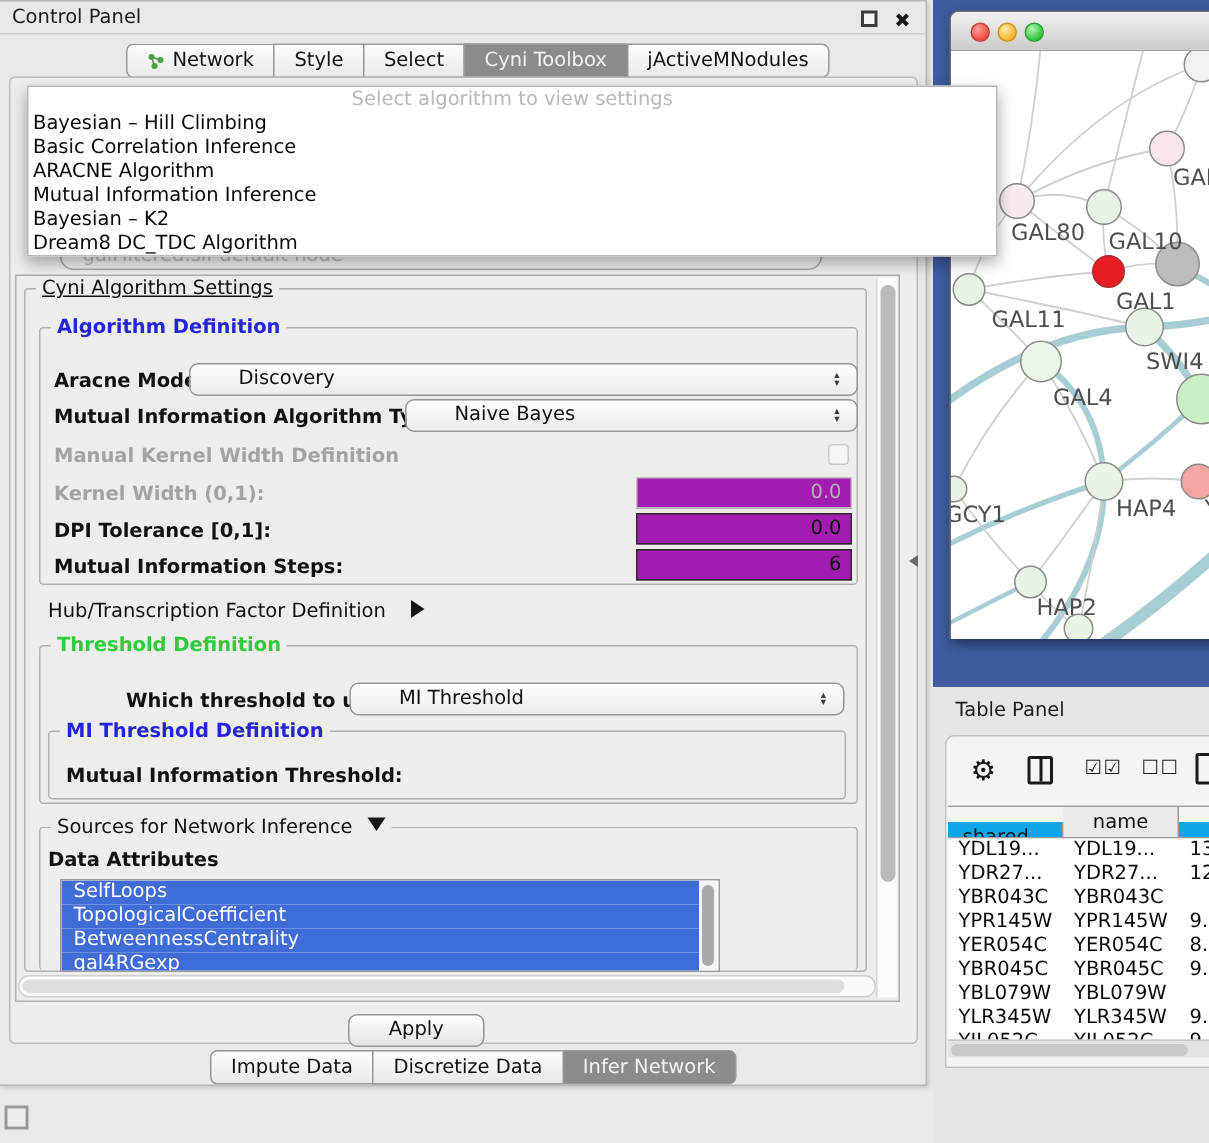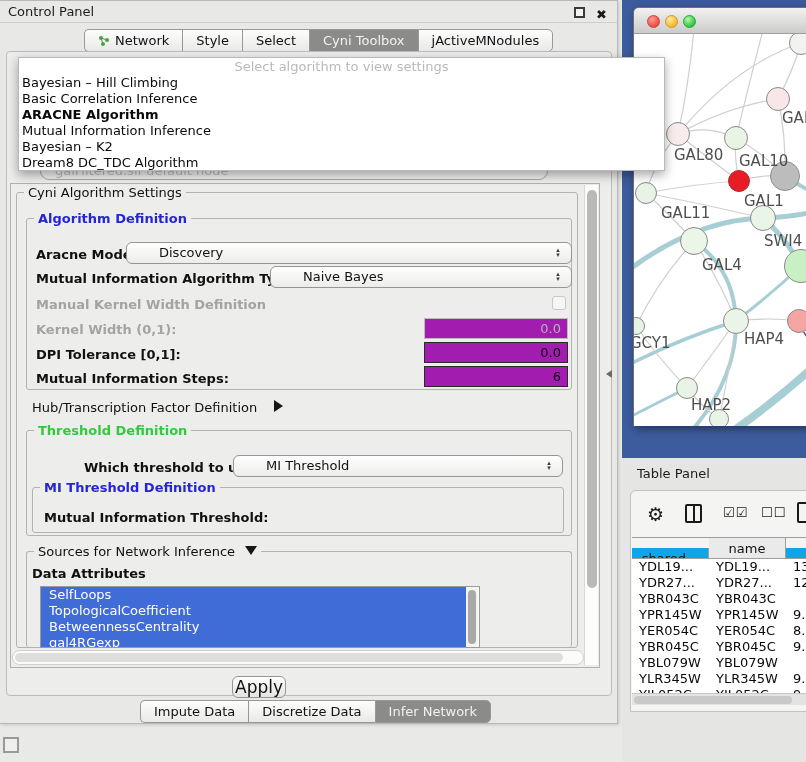--- a/index.html
+++ b/index.html
@@ -27,21 +27,21 @@
 
   
   .main-panel { position:absolute; left:6px; top:50px; width:606px; height:645px;
     background:#ededeb; border:1px solid #bcbcba; border-radius:4px; }
 
   
   .popup { position:absolute; left:18px; top:57px; width:647px; height:114px; background:#ffffff;
     border:1px solid #b9b9b7; box-shadow:0 4px 10px rgba(0,0,0,.35); z-index:60; font-size:13px; }
   .popup .ph { height:17px; line-height:17px; text-align:center; color:#b9b9b7; }
   .popup .it { height:16px; line-height:16px; padding-left:3px; color:#0a0a0a; white-space:nowrap; }
-  .popup .it.bold { font-weight:bold; }
+  .popup .it.bold { font-weight:normal; }
 
   
   .combo-focus-sliver { position:absolute; left:552px; top:97px; width:36px; height:27px; z-index:5;
     border:2px solid #6f9fe0; border-radius:7px; background:linear-gradient(#fbfbfb,#e4e4e2);
     box-shadow:0 0 5px 2px rgba(96,155,227,.75); }
   .combo-bg { position:absolute; left:40px; top:150px; width:508px; height:30px; z-index:4;
     border:1px solid #a9a9a7; border-radius:9px; background:linear-gradient(#fdfdfd,#efefed);
     font-size:13px; color:#bcbcba; line-height:40px; padding-left:14px; overflow:hidden; }
 
   
@@ -81,22 +81,22 @@
   .attrlist .vscroll { position:absolute; right:1px; top:0; width:12px; height:100%; background:#f4f4f2; }
   .attrlist .vthumb { position:absolute; right:2px; top:3px; width:8px; height:54px; background:#a9a9a7; border-radius:4px; }
 
   .hscroll { position:absolute; left:12px; top:650px; width:572px; height:15px; background:#fbfbf9;
     border:1px solid #cfcfcd; border-radius:8px; }
   .hthumb { position:absolute; left:2px; top:2px; width:548px; height:9px; background:#dededc; border-radius:5px; }
 
   .vscroll-outer { position:absolute; left:584px; top:185px; width:14px; height:480px; background:#fcfcfa; border-left:1px solid #d8d8d6; }
   .vthumb-outer { position:absolute; left:2px; top:5px; width:10px; height:398px; background:#b9b9b7; border-radius:5px; }
 
-  .apply-btn { position:absolute; left:232px; top:676px; width:54px; height:22px; border:1px solid #969694;
-    border-radius:6px; background:linear-gradient(#ffffff,#e3e3e1); font-size:17px; color:#111; text-align:center; line-height:20px; }
+  .apply-btn { position:absolute; left:232px; top:676px; width:91px; height:22px; border:1px solid #969694;
+    border-radius:6px; background:linear-gradient(#ffffff,#e3e3e1); font-size:13px; color:#111; text-align:center; line-height:20px; }
 
   .corner-grip { position:absolute; left:3px; top:737px; width:16px; height:16px; border:2px solid #9a9a98; background:#efefed; }
   .divider-arrow { position:absolute; left:606px; top:370px; width:0; height:0;
     border-right:6px solid #6a6a68; border-top:4px solid transparent; border-bottom:4px solid transparent; }
 
   
   .desktop { position:absolute; left:622px; top:0; width:184px; height:458px; background:#3d5c9e; }
   .netwin { position:absolute; left:633px; top:7px; width:180px; height:419px; background:#fff;
     border:1px solid #6f6f6d; border-radius:6px 0 0 0; box-shadow:2px 3px 8px rgba(0,0,20,.45); }
   .netwin-titlebar { position:absolute; left:0; top:0; width:100%; height:26px; border-radius:5px 0 0 0;
@@ -188,21 +188,21 @@
     <div class="it">Bayesian – K2</div>
     <div class="it">Dream8 DC_TDC Algorithm</div>
   </div>
 
   <div class="scrollpane"></div>
   <div class="vscroll-outer">
       <div class="vthumb-outer"></div>
     </div>
 
   <div class="groupbox" style="left:16px; top:192px; width:562px; height:456px;"></div>
-  <div class="grouptitle t-black" style="left:24px; top:185px;">Cyni Algorithm Settings</div>
+  <div class="grouptitle t-black" style="left:24px; top:185px;text-decoration:underline;">Cyni Algorithm Settings</div>
 
   <div class="groupbox" style="left:26px; top:218px; width:546px; height:172px;"></div>
   <div class="grouptitle t-blue" style="left:34px; top:211px;">Algorithm Definition</div>
 
   <div class="lbl" style="left:36px; top:247px;">Aracne Mode:</div>
   <div class="combo" style="left:126px; top:242px; width:446px;">
     <span>Discovery</span>
     <span class="stp">▴<br>▾</span>
   </div>
 

